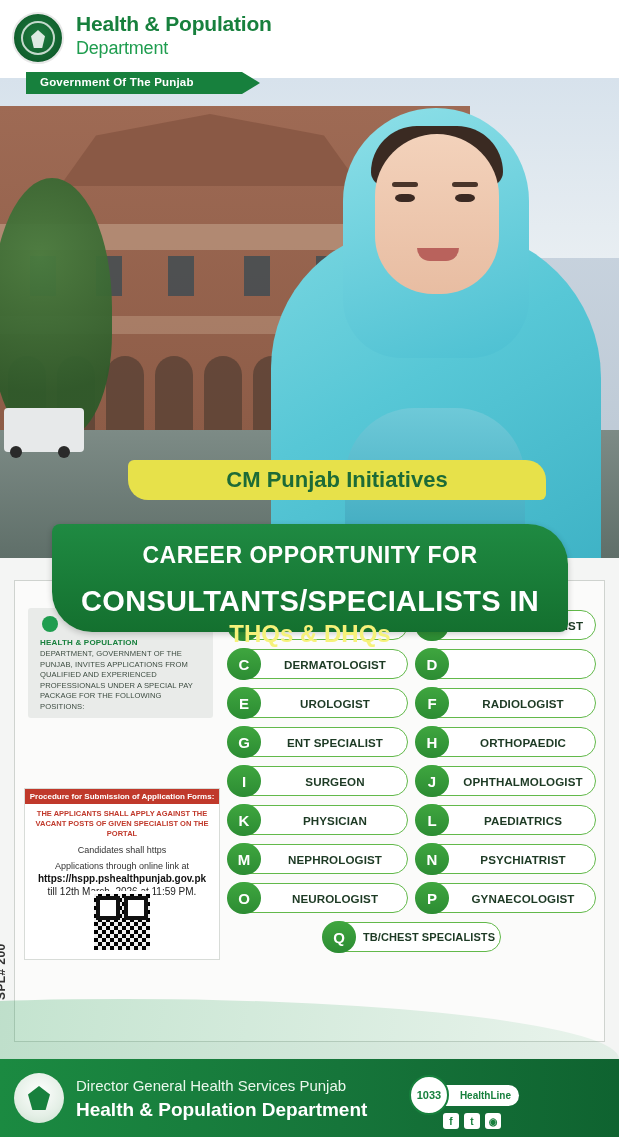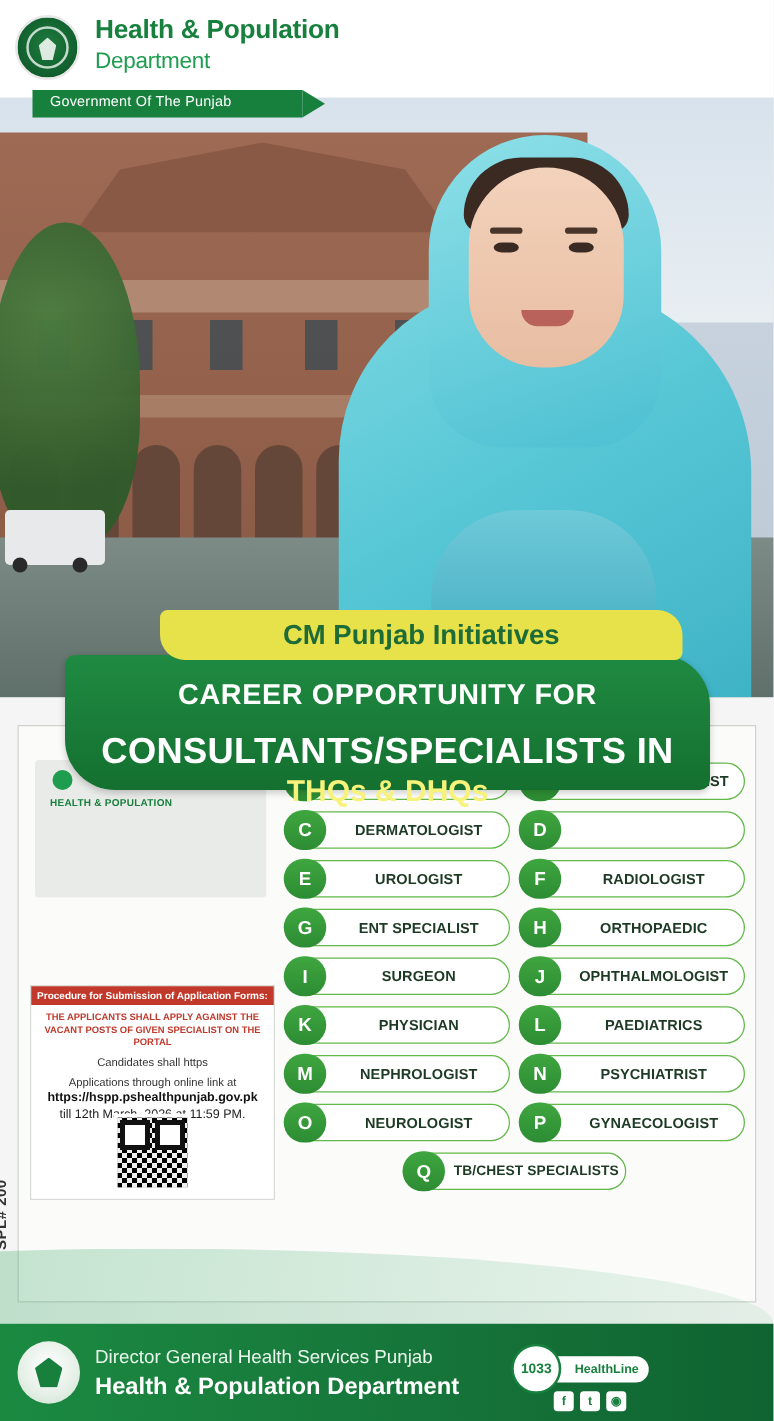--- a/index.html
+++ b/index.html
@@ -66,21 +66,21 @@
   .hdr-ribbon:after {
     content: "";
     position: absolute; right: -18px; top: 0;
     width: 0; height: 0;
     border-top: 11px solid transparent;
     border-bottom: 11px solid transparent;
     border-left: 18px solid #17803d;
   }
   .hdr-ribbon span {
     position: absolute; left: 14px; top: 4px;
-    font-size: 11.5px; color: #ffffff; font-weight: 400;
+    font-size: 11.5px; color: #ffffff; font-weight: 700;
     letter-spacing: 0.2px;
   }
 
   
   .banner {
     position: absolute; top: 78px; left: 0;
     width: 619px; height: 480px;
     overflow: hidden;
     background: linear-gradient(#cfd9e4, #b9c6d2);
   }
@@ -189,21 +189,21 @@
   }
   .p-brow.l { left: 121px; }
   .p-brow.r { left: 181px; }
   .p-mouth {
     position: absolute; left: 146px; top: 150px; width: 42px; height: 13px;
     background: #b9625c; border-radius: 0 0 22px 22px;
   }
 
   
   .yellow-band {
-    position: absolute; left: 128px; top: 488px;
+    position: absolute; left: 128px; top: 460px;
     width: 418px; height: 40px;
     background: #e7e14a;
     border-radius: 6px 20px 6px 20px;
     z-index: 8;
     display: flex; align-items: center; justify-content: center;
   }
   .yellow-band span {
     font-size: 22px; color: #1d6b37; font-weight: bold;
   }
   .green-band {
@@ -446,20 +446,21 @@
     <span>CM Punjab Initiatives</span>
   </div>
 
   <div class="body-area">
     <div class="body-frame"></div>
   </div>
 
   <div class="left-intro">
     <div class="dot-green"></div>
     <div class="li-h">HEALTH &amp; POPULATION</div>
+    <div class="li-p">DEPARTMENT, GOVERNMENT OF THE PUNJAB, INVITES APPLICATIONS FROM QUALIFIED AND EXPERIENCED PROFESSIONALS UNDER A SPECIAL PAY PACKAGE FOR THE FOLLOWING POSITIONS:</div>
   </div>
 
   <div class="proc-box">
     <div class="proc-head">Procedure for Submission of Application Forms:</div>
     <div class="proc-red">THE APPLICANTS SHALL APPLY AGAINST THE VACANT POSTS OF GIVEN SPECIALIST ON THE PORTAL</div>
     <div class="proc-l1">Candidates shall https</div>
     <div class="proc-l1">Applications through online link at</div>
     <div class="proc-link">https://hspp.pshealthpunjab.gov.pk</div>
     <div class="proc-l2">till 12th March, 2026 at 11:59 PM.</div>
     <div class="qr"></div>

